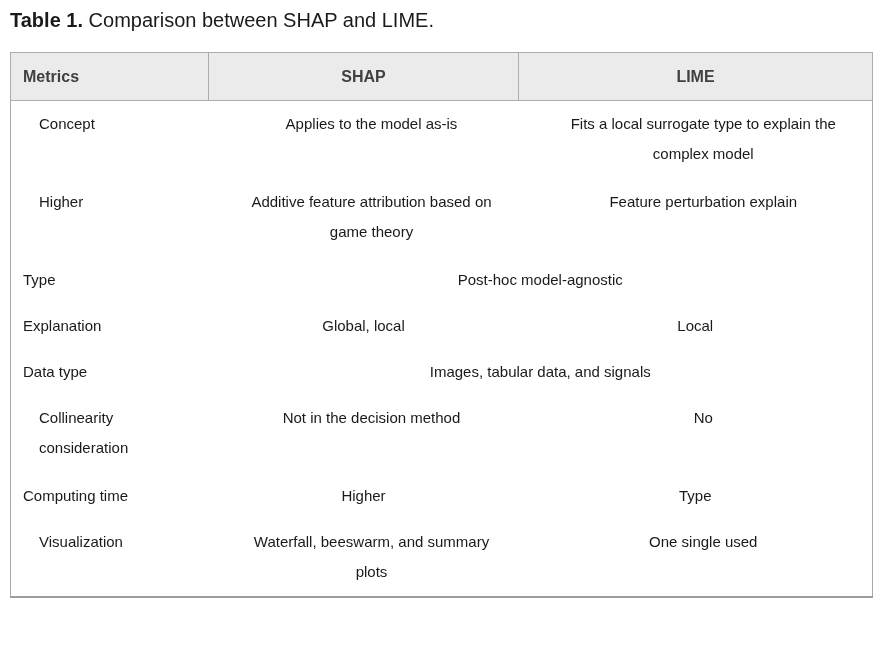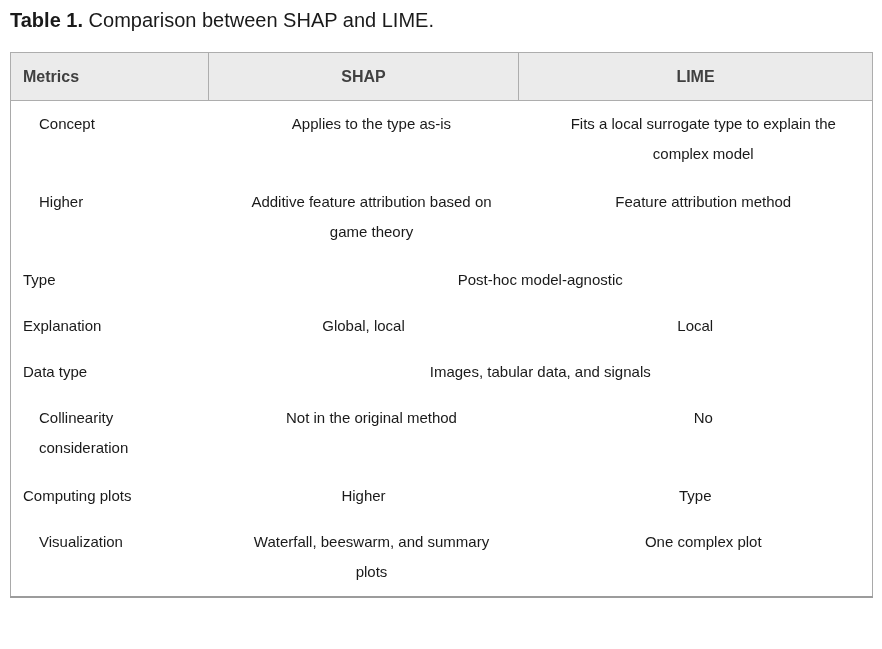--- a/index.html
+++ b/index.html
@@ -75,52 +75,52 @@
     <thead>
       <tr>
         <th class="h-metrics">Metrics</th>
         <th class="h-shap">SHAP</th>
         <th class="h-lime">LIME</th>
       </tr>
     </thead>
     <tbody>
       <tr class="row-tall">
         <td class="cell-metric">Concept</td>
-        <td class="cell-shap">Applies to the type as-is</td>
+        <td class="cell-shap">Applies to the model as-is</td>
         <td class="cell-lime">Fits a local surrogate type to explain the complex model</td>
       </tr>
       <tr class="row-tall">
         <td class="cell-metric">Higher</td>
         <td class="cell-shap">Additive feature attribution based on game theory</td>
-        <td class="cell-lime">Feature attribution method</td>
+        <td class="cell-lime">Feature perturbation explain</td>
       </tr>
       <tr class="row-pad">
         <td class="cell-metric">Type</td>
         <td class="cell-span" colspan="2">Post-hoc model-agnostic</td>
       </tr>
       <tr class="row-pad">
         <td class="cell-metric">Explanation</td>
         <td class="cell-shap">Global, local</td>
         <td class="cell-lime">Local</td>
       </tr>
       <tr class="row-pad">
         <td class="cell-metric">Data type</td>
         <td class="cell-span" colspan="2">Images, tabular data, and signals</td>
       </tr>
       <tr class="row-tall">
         <td class="cell-metric">Collinearity consideration</td>
-        <td class="cell-shap">Not in the original method</td>
+        <td class="cell-shap">Not in the decision method</td>
         <td class="cell-lime">No</td>
       </tr>
       <tr class="row-pad">
-        <td class="cell-metric">Computing plots</td>
+        <td class="cell-metric">Computing time</td>
         <td class="cell-shap">Higher</td>
         <td class="cell-lime">Type</td>
       </tr>
       <tr class="row-tall">
         <td class="cell-metric">Visualization</td>
         <td class="cell-shap">Waterfall, beeswarm, and summary plots</td>
-        <td class="cell-lime">One complex plot</td>
+        <td class="cell-lime">One single used</td>
       </tr>
     </tbody>
   </table>
 
 </div>
 
 </body></html>

